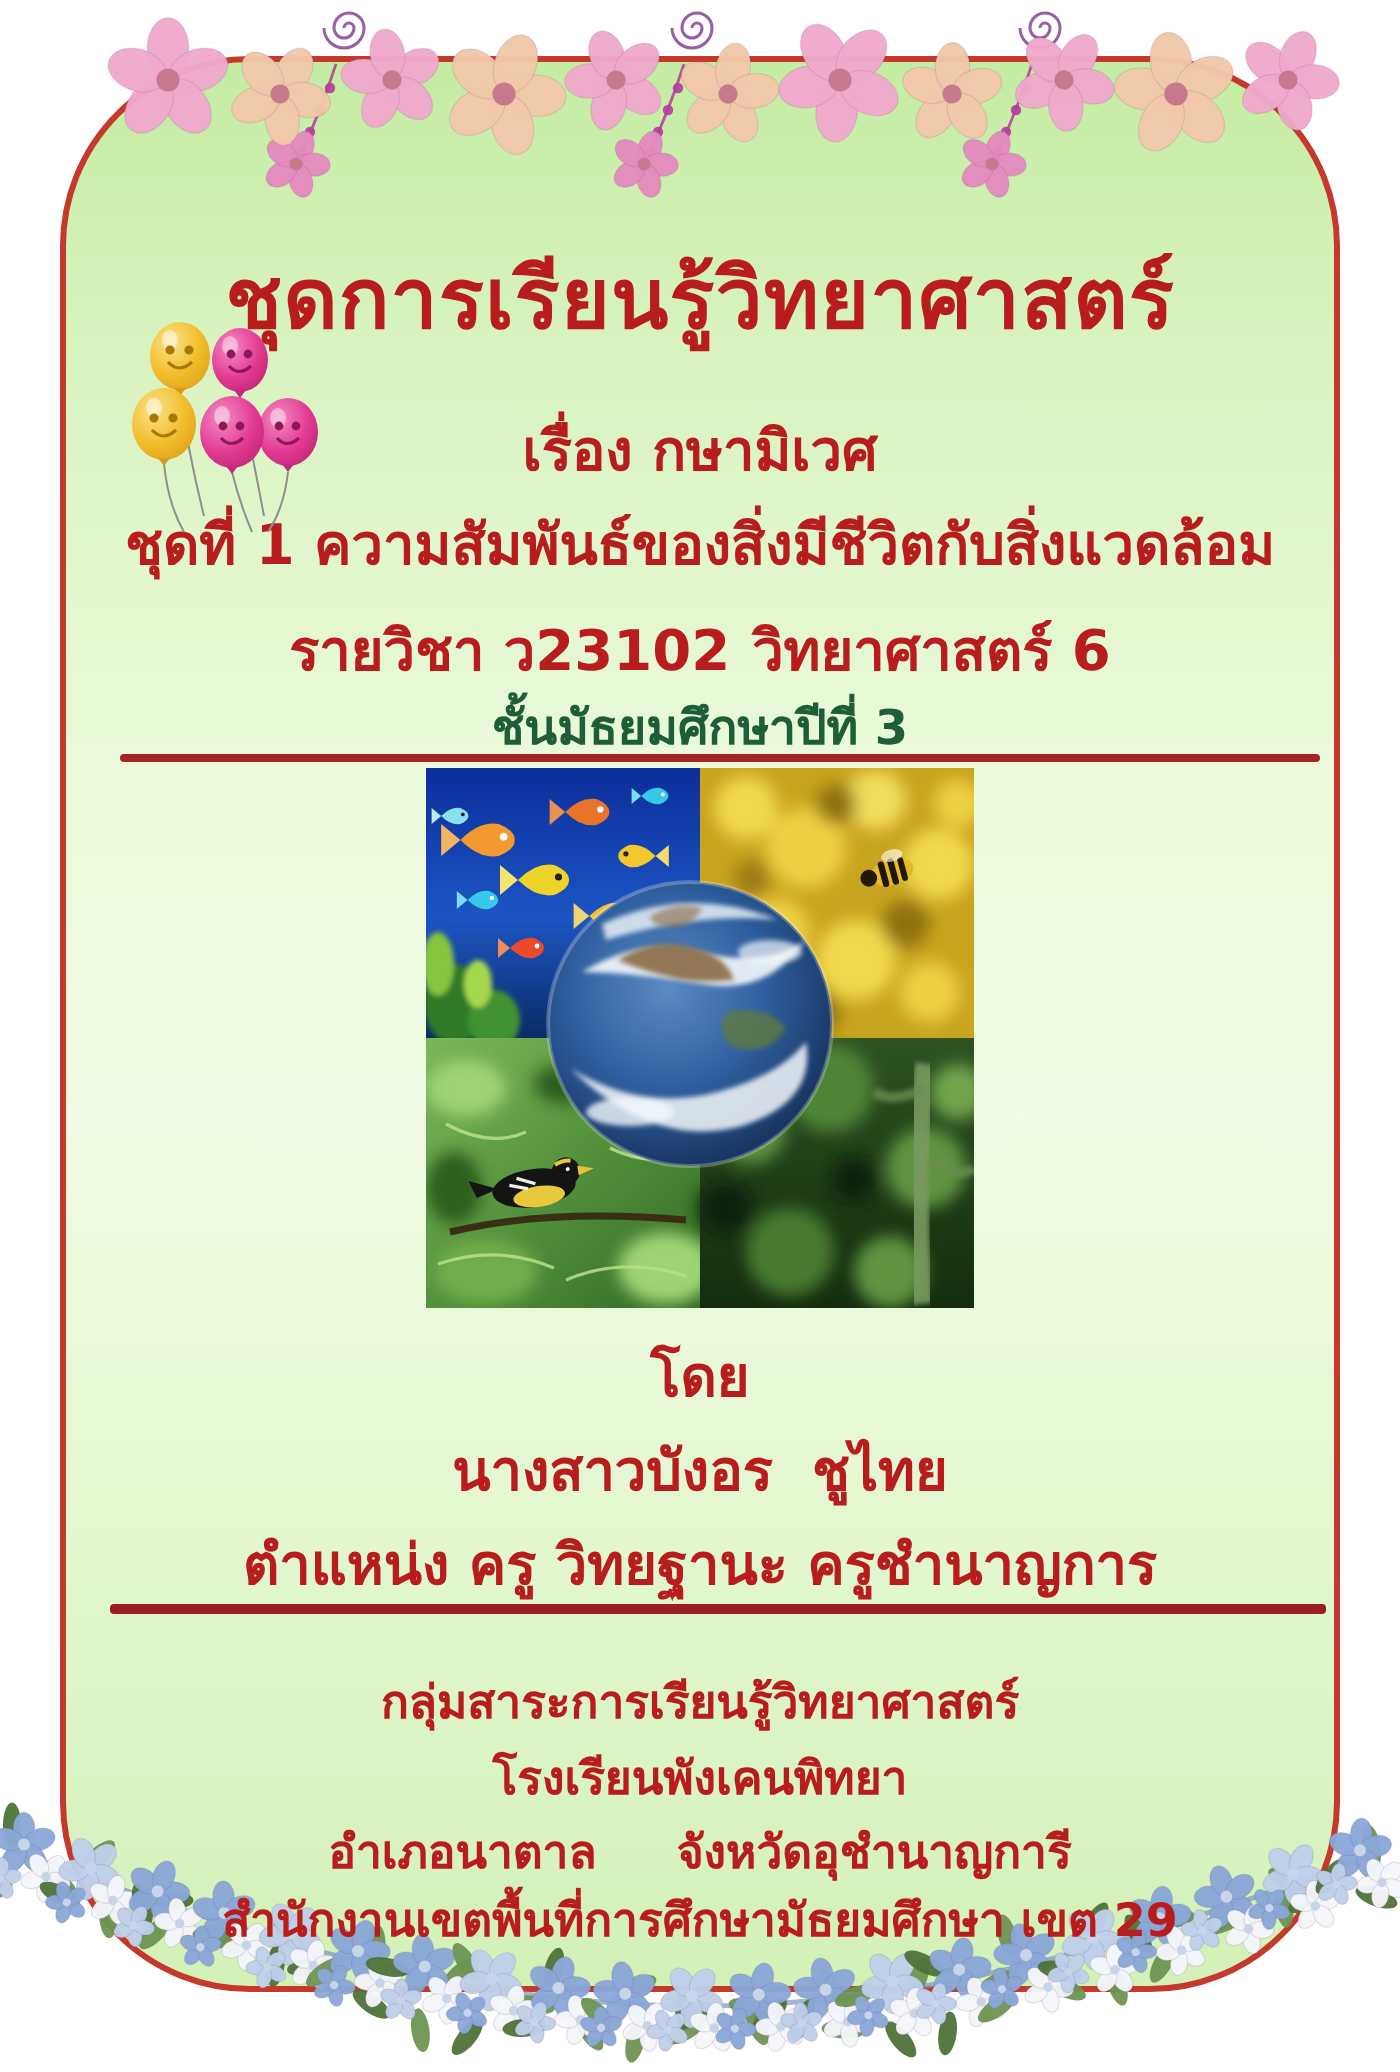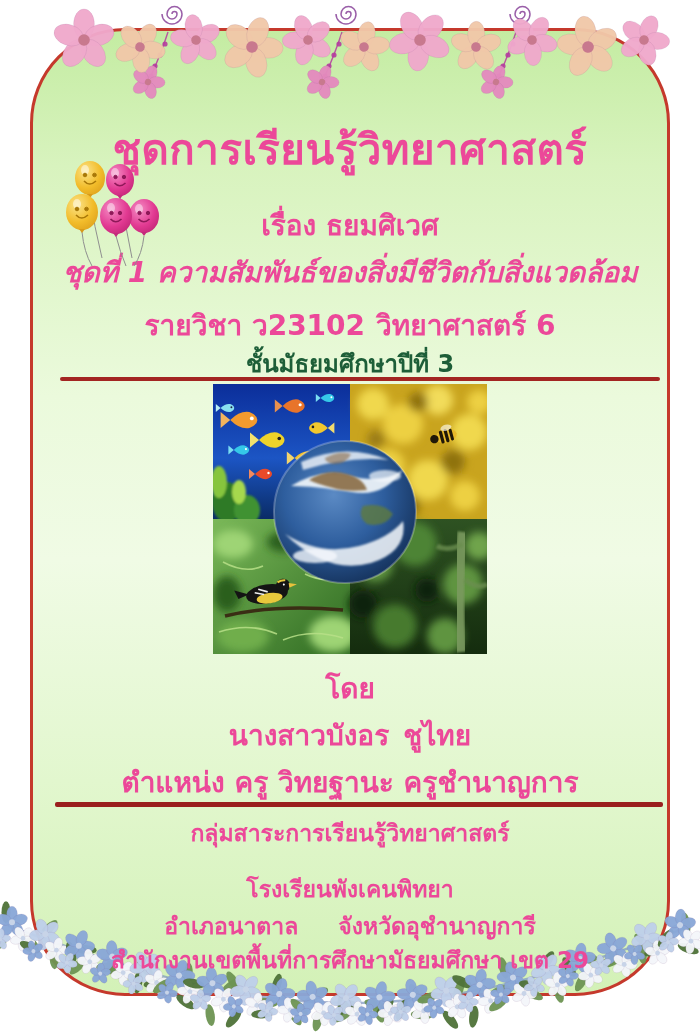--- a/index.html
+++ b/index.html
@@ -15,34 +15,34 @@
     z-index:1;
   }
   svg.layer{position:absolute;z-index:2;}
   #topBorder{left:0;top:0;width:700px;height:115px;z-index:4;}
   #garland{left:0;top:878px;width:700px;height:158px;z-index:2;}
   #balloons{left:58px;top:152px;width:110px;height:120px;z-index:4;}
   #collage{left:213px;top:384px;width:274px;height:270px;z-index:3;}
   .content{position:absolute;inset:0;z-index:3;}
   .line{
     position:absolute;left:50%;transform:translateX(-50%);
-    white-space:pre;color:#ec4899;font-weight:600;text-align:center;
+    white-space:pre;color:#b91c1c;font-weight:600;text-align:center;
   }
   .title{top:116px;font-size:42px;font-weight:700;letter-spacing:.5px;}
   .topic{top:203px;font-size:28px;}
-  .unit{top:250px;font-size:28px;font-style:italic;}
+  .unit{top:250px;font-size:28px;}
   .course{top:303px;font-size:28px;display:flex;gap:11px;}
   .grade{top:344px;font-size:24px;color:#1D5E38;}
   .divider{position:absolute;background:#A32522;border-radius:2px;z-index:3;}
   .div1{left:60px;top:377px;width:600px;height:4px;}
   .div2{left:55px;top:802px;width:608px;height:5px;background:#9A1F1E;}
   .by{top:666px;font-size:28px;}
-  .author{top:713px;font-size:28px;font-family:Liberation Serif, serif;}
+  .author{top:713px;font-size:28px;}
   .position{top:760px;font-size:28px;}
-  .dept{top:815px;font-size:23px;}
+  .dept{top:833px;font-size:23px;}
   .school{top:871px;font-size:23px;}
   .district{top:908px;font-size:23px;display:flex;gap:40px;}
   .office{top:942px;font-size:23px;text-align:center;}
 </style>
 </head>
 <body>
 
 <div class="panel"></div>
 
 <svg id="topBorder" class="layer" viewBox="0 0 700 115">
@@ -996,21 +996,21 @@
       <path fill="#8A6B42" opacity="0.9" d="M96 96 q18 -12 38 -6 q16 4 20 16 q-22 2 -34 -2 q-16 -4 -24 -8 z"></path>
       <path fill="#5E7A3E" opacity="0.8" d="M150 122 q20 -4 30 8 q-8 14 -26 10 q-10 -8 -4 -18 z"></path>
       <path fill="#8A6B42" opacity="0.6" d="M112 74 q14 -8 26 -4 q-4 10 -18 10 q-8 -2 -8 -6 z"></path>
     </g>
     <circle cx="132" cy="128" r="71" fill="none" stroke="rgba(255,255,255,0.25)" stroke-width="2"></circle>
   </g>
 </svg>
 
 <div class="content">
   <div class="line title">ชุดการเรียนรู้วิทยาศาสตร์</div>
-  <div class="line topic">เรื่อง ธยมศิเวศ</div>
+  <div class="line topic">เรื่อง กษามิเวศ</div>
   <div class="line unit">ชุดที่ 1 ความสัมพันธ์ของสิ่งมีชีวิตกับสิ่งแวดล้อม</div>
   <div class="line course">
     <span>รายวิชา ว23102</span>
     <span>วิทยาศาสตร์ 6</span>
   </div>
   <div class="line grade">ชั้นมัธยมศึกษาปีที่ 3</div>
 
   <div class="divider div1"></div>
 
   <div class="line by">โดย</div>

